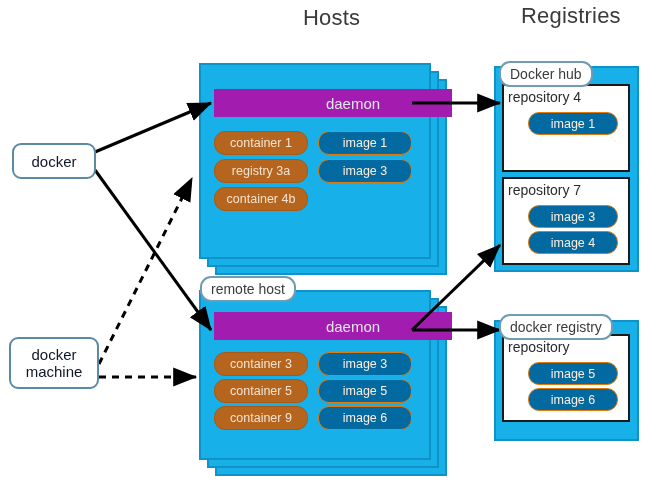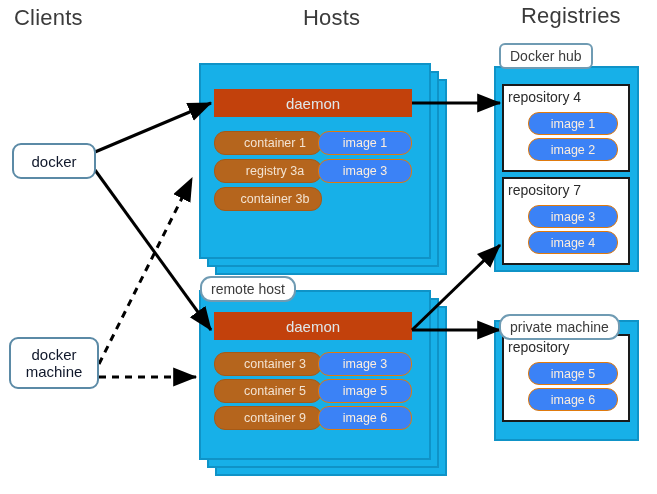--- a/index.html
+++ b/index.html
@@ -18,41 +18,40 @@
 
   
   .hoststack{position:absolute;z-index:10;}
   .layer{position:absolute;background:#17b0e8;border:2px solid #0f93c7;}
   .host-front{position:absolute;background:#17b0e8;border:2px solid #0f93c7;left:0;top:0;}
 
   .pilllabel{position:absolute;background:#ffffff;border:2px solid #6f9bb3;
              border-radius:11px;color:#3b3b3b;font-size:14px;
              display:flex;align-items:center;padding:0 9px;height:22px;z-index:40;white-space:nowrap;}
 
-  .daemon{position:absolute;background:#c2410c;color:#dfe7ea;font-size:15px;
-          display:flex;align-items:center;justify-content:center;z-index:20;}
+  .daemon{position:absolute;background:#a21caf;color:#dfe7ea;font-size:15px;
+          display:flex;align-items:center;justify-content:center;z-index:20;padding-left:40px;}
 
   .pill{position:absolute;border-radius:11px;display:flex;align-items:center;
         justify-content:center;font-size:12.5px;color:#f3e3d2;z-index:20;}
-  .pill.container{background:#b5651d;border:1px solid #a65a16;padding-left:14px;}
-  .pill.image{background:#3b82f6;border:1px solid #e07a0d;color:#fdeede;}
+  .pill.container{background:#b5651d;border:1px solid #a65a16;}
+  .pill.image{background:#0369a1;border:1px solid #e07a0d;color:#fdeede;}
 
   
   .reg{position:absolute;background:#17b0e8;border:2px solid #0f93c7;z-index:10;}
   .repo{position:absolute;background:#ffffff;border:2px solid #1a1a1a;z-index:15;}
   .repo-title{position:absolute;font-size:14px;color:#2b2b2b;white-space:nowrap;z-index:18;}
 
   svg.arrows{position:absolute;left:0;top:0;width:657px;height:494px;z-index:25;pointer-events:none;}
 </style>
 </head>
 <body>
 
 <div class="canvas">
 
-  <div class="col-head" style="left:14px;top:5px;">Clients</div>
   <div class="col-head" style="left:303px;top:5px;">Hosts</div>
   <div class="col-head" style="left:521px;top:3px;">Registries</div>
 
   <div class="client" style="left:12px;top:143px;width:80px;height:32px;">
     <span>docker</span>
   </div>
 
   <div class="client" style="left:9px;top:337px;width:86px;height:48px;flex-direction:column;">
     <span>docker</span>
     <span>machine</span>
@@ -67,21 +66,21 @@
       <span>daemon</span>
     </div>
 
     <div class="pill container" style="left:15px;top:68px;width:92px;height:22px;">
       <span>container 1</span>
     </div>
     <div class="pill container" style="left:15px;top:96px;width:92px;height:22px;">
       <span>registry 3a</span>
     </div>
     <div class="pill container" style="left:15px;top:124px;width:92px;height:22px;">
-      <span>container 3b</span>
+      <span>container 4b</span>
     </div>
 
     <div class="pill image" style="left:119px;top:68px;width:92px;height:22px;">
       <span>image 1</span>
     </div>
     <div class="pill image" style="left:119px;top:96px;width:92px;height:22px;">
       <span>image 3</span>
     </div>
   </div>
 
@@ -120,50 +119,47 @@
     <span>remote host</span>
   </div>
 
   <div class="reg" style="left:494px;top:66px;width:141px;height:202px;"></div>
 
   <div class="repo" style="left:502px;top:84px;width:124px;height:84px;"></div>
   <div class="repo-title" style="left:508px;top:89px;">repository 4</div>
   <div class="pill image" style="left:528px;top:112px;width:88px;height:21px;">
     <span>image 1</span>
   </div>
-  <div class="pill image" style="left:528px;top:138px;width:88px;height:21px;">
-    <span>image 2</span>
-  </div>
 
   <div class="repo" style="left:502px;top:177px;width:124px;height:84px;"></div>
   <div class="repo-title" style="left:508px;top:182px;">repository 7</div>
   <div class="pill image" style="left:528px;top:205px;width:88px;height:21px;">
     <span>image 3</span>
   </div>
   <div class="pill image" style="left:528px;top:231px;width:88px;height:21px;">
     <span>image 4</span>
   </div>
 
-  <div class="pilllabel" style="left:499px;top:43px;border-radius:6px;">
+  <div class="pilllabel" style="left:499px;top:61px;">
     <span>Docker hub</span>
   </div>
 
   <div class="reg" style="left:494px;top:320px;width:141px;height:117px;"></div>
 
   <div class="repo" style="left:502px;top:334px;width:124px;height:84px;"></div>
   <div class="repo-title" style="left:508px;top:339px;">repository</div>
   <div class="pill image" style="left:528px;top:362px;width:88px;height:21px;">
     <span>image 5</span>
   </div>
   <div class="pill image" style="left:528px;top:388px;width:88px;height:21px;">
     <span>image 6</span>
   </div>
 
   <div class="pilllabel" style="left:499px;top:314px;">
-    <span>private machine</span>
+    <span>docker registry</span>
   </div>
 
   <svg class="arrows" viewBox="0 0 657 494">
     <defs>
       <marker id="ah" markerWidth="9" markerHeight="9" refX="7.6" refY="3.2" orient="auto" markerUnits="strokeWidth">
         <path d="M0,0 L8,3.2 L0,6.4 z" fill="#000000"></path>
       </marker>
     </defs>
 
     <line x1="95" y1="152" x2="211" y2="103" stroke="#000" stroke-width="3" marker-end="url(#ah)"></line>

